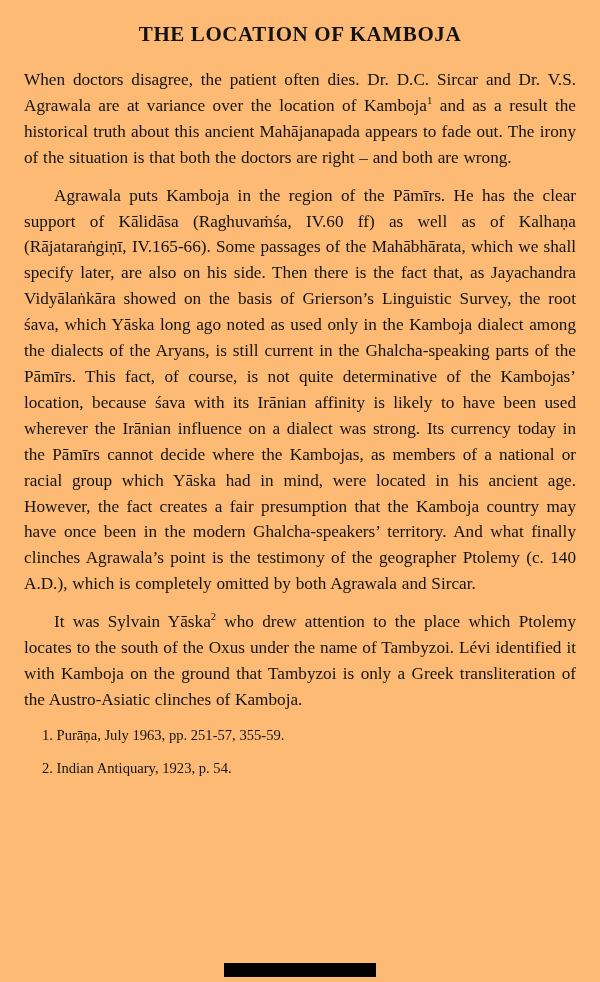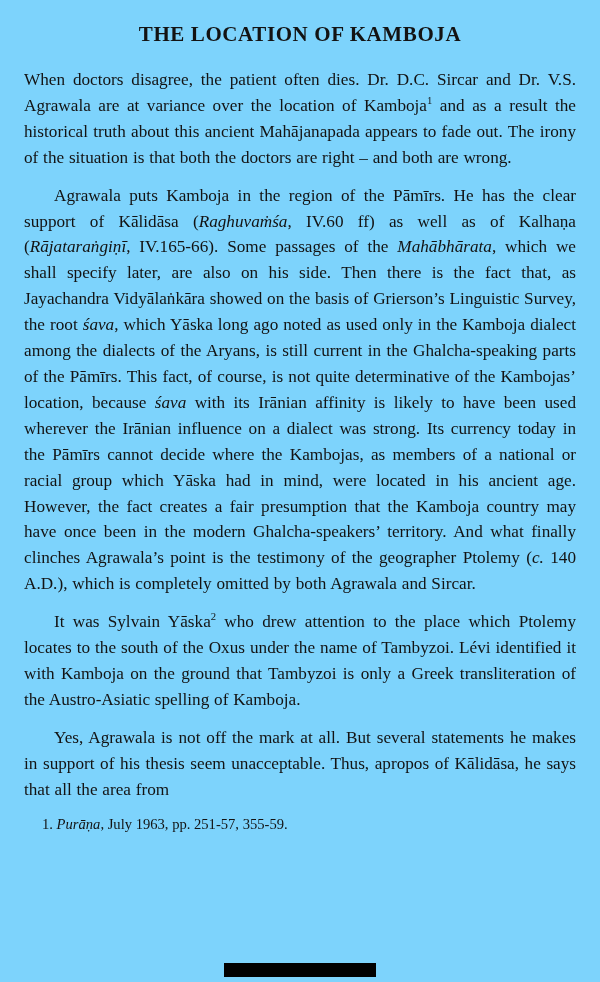--- a/index.html
+++ b/index.html
@@ -13,21 +13,21 @@
     overflow: hidden;
     font-family: "Liberation Serif", serif;
     color: #131313;
   }
   .book-page {
     position: relative;
     width: 600px;
     height: 982px;
     box-sizing: border-box;
     padding: 16px 12px 0 12px;
-    background: #7dd3fc;
+    background: #fdba74;
   }
   .page-title {
     text-align: center;
     font-size: 21px;
     font-weight: bold;
     letter-spacing: 0.6px;
     margin: 6px 0 20px 0;
   }
   .paragraphs p {
     margin: 12px;
@@ -38,21 +38,20 @@
   }
   .paragraphs p.indent {
     text-indent: 30px;
   }
   .paragraphs sup, .footnotes sup {
     font-size: 0.62em;
     line-height: 0;
     vertical-align: super;
   }
   .run-italic {
-    font-style: italic;
   }
   .footnotes {
     margin-top: 9px;
     padding-left: 18px;
   }
   .footnotes p {
     margin: 12px;
     font-size: 14.6px;
     line-height: 21.5px;
   }
@@ -67,20 +66,20 @@
   }
 </style>
 </head>
 <body>
 
 <div class="book-page">
   <h1 class="page-title">THE LOCATION OF KAMBOJA</h1>
   <div class="paragraphs">
       <p><span>When doctors disagree, the patient often dies. Dr. D.C. Sircar and Dr. V.S. Agrawala are at variance over the location of Kamboja</span><sup>1</sup><span> and as a result the historical truth about this ancient Mahājanapada appears to fade out. The irony of the situation is that both the doctors are right – and both are wrong.</span></p>
       <p class="indent"><span>Agrawala puts Kamboja in the region of the Pāmīrs. He has the clear support of Kālidāsa (</span><span class="run-italic">Raghuvaṁśa</span><span>, IV.60 ff) as well as of Kalhaṇa (</span><span class="run-italic">Rājataraṅgiṇī</span><span>, IV.165-66). Some passages of the </span><span class="run-italic">Mahābhārata</span><span>, which we shall specify later, are also on his side. Then there is the fact that, as Jayachandra Vidyālaṅkāra showed on the basis of Grierson’s Linguistic Survey, the root </span><span class="run-italic">śava</span><span>, which Yāska long ago noted as used only in the Kamboja dialect among the dialects of the Aryans, is still current in the Ghalcha-speaking parts of the Pāmīrs. This fact, of course, is not quite determinative of the Kambojas’ location, because </span><span class="run-italic">śava</span><span> with its Irānian affinity is likely to have been used wherever the Irānian influence on a dialect was strong. Its currency today in the Pāmīrs cannot decide where the Kambojas, as members of a national or racial group which Yāska had in mind, were located in his ancient age. However, the fact creates a fair presumption that the Kamboja country may have once been in the modern Ghalcha-speakers’ territory. And what finally clinches Agrawala’s point is the testimony of the geographer Ptolemy (</span><span class="run-italic">c.</span><span> 140 A.D.), which is completely omitted by both Agrawala and Sircar.</span></p>
-      <p class="indent"><span>It was Sylvain Yāska</span><sup>2</sup><span> who drew attention to the place which Ptolemy locates to the south of the Oxus under the name of Tambyzoi. Lévi identified it with Kamboja on the ground that Tambyzoi is only a Greek transliteration of the Austro-Asiatic spelling of Kamboja.</span></p>
-      <p class="indent"><span>Yes, Agrawala is not off the mark at all. But several statements he makes in support of his thesis seem unacceptable. Thus, apropos of Kālidāsa, he says that all the area from</span></p>
+      <p class="indent"><span>It was Sylvain Yāska</span><sup>2</sup><span> who drew attention to the place which Ptolemy locates to the south of the Oxus under the name of Tambyzoi. Lévi identified it with Kamboja on the ground that Tambyzoi is only a Greek transliteration of the Austro-Asiatic clinches of Kamboja.</span></p>
     </div>
   <div class="footnotes">
       <p><span>1. </span><span class="run-italic">Purāṇa</span><span>, July 1963, pp. 251-57, 355-59.</span></p>
+      <p><span>2. </span><span class="run-italic">Indian Antiquary</span><span>, 1923, p. 54.</span></p>
     </div>
   <div class="page-number-redaction"></div>
 </div>
 
 </body></html>

